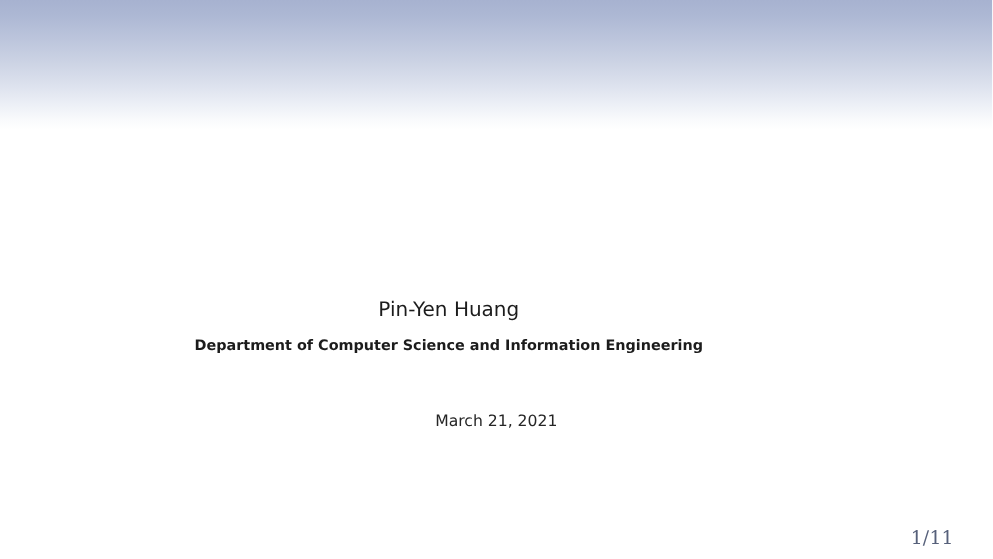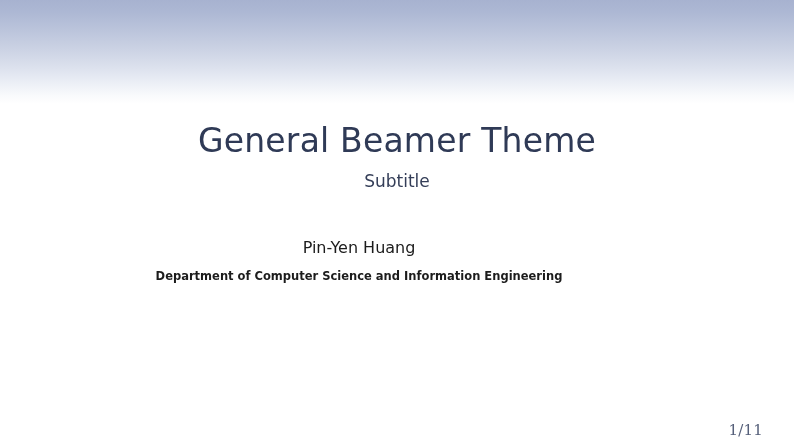--- a/index.html
+++ b/index.html
@@ -109,28 +109,27 @@
     letter-spacing: 0.2px;
   }
 </style>
 </head>
 <body>
 
 <div class="slide">
 
   <div class="top-gradient"></div>
 
-  <div class="title-block">
-    <h1 class="slide-title">General Beamer Theme</h1>
-    <h2 class="slide-subtitle">Subtitle</h2>
-  </div>
 
   <div class="author-block">
     <p class="author-name">Pin-Yen Huang</p>
     <p class="institute">
       <span class="institute-line">Department of Computer Science and Information Engineering</span>
     </p>
   </div>
 
+  <div class="date-block">
+    <p class="slide-date">March 21, 2021</p>
+  </div>
 
   <div class="page-number">1/11</div>
 
 </div>
 
 </body></html>

